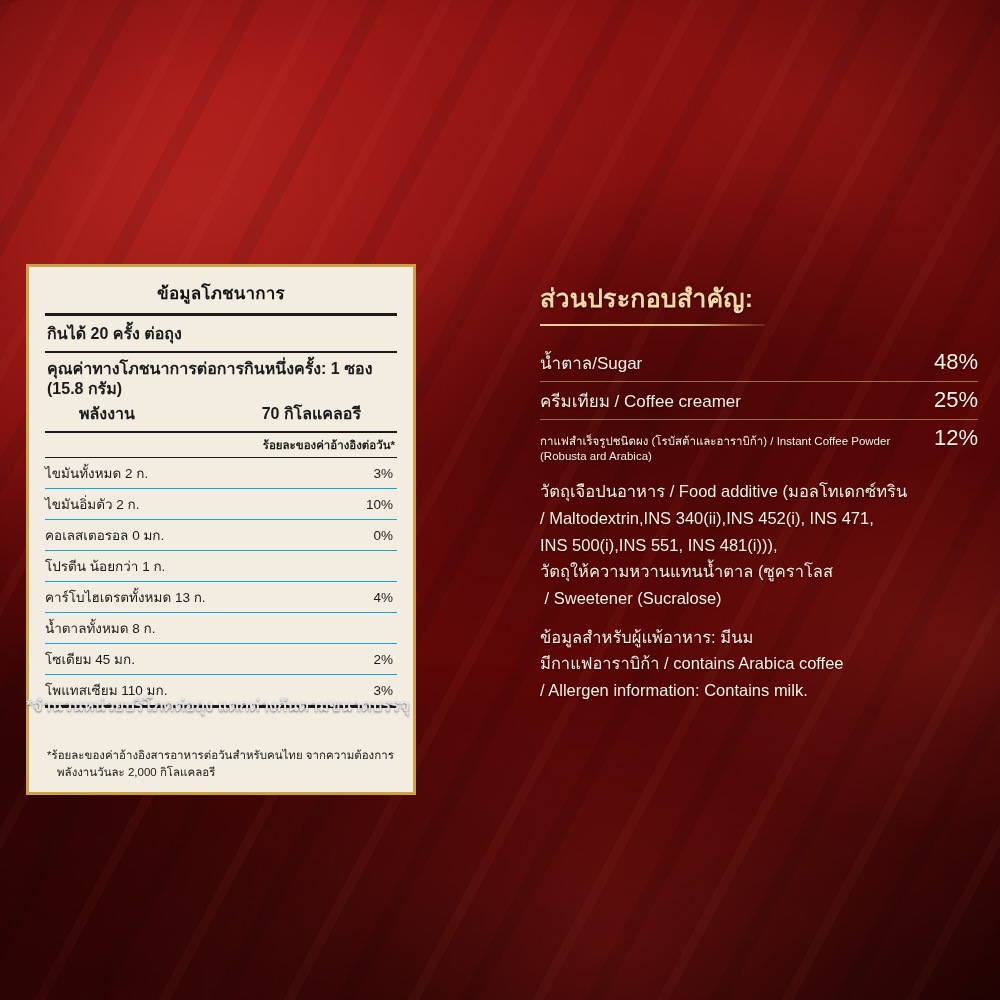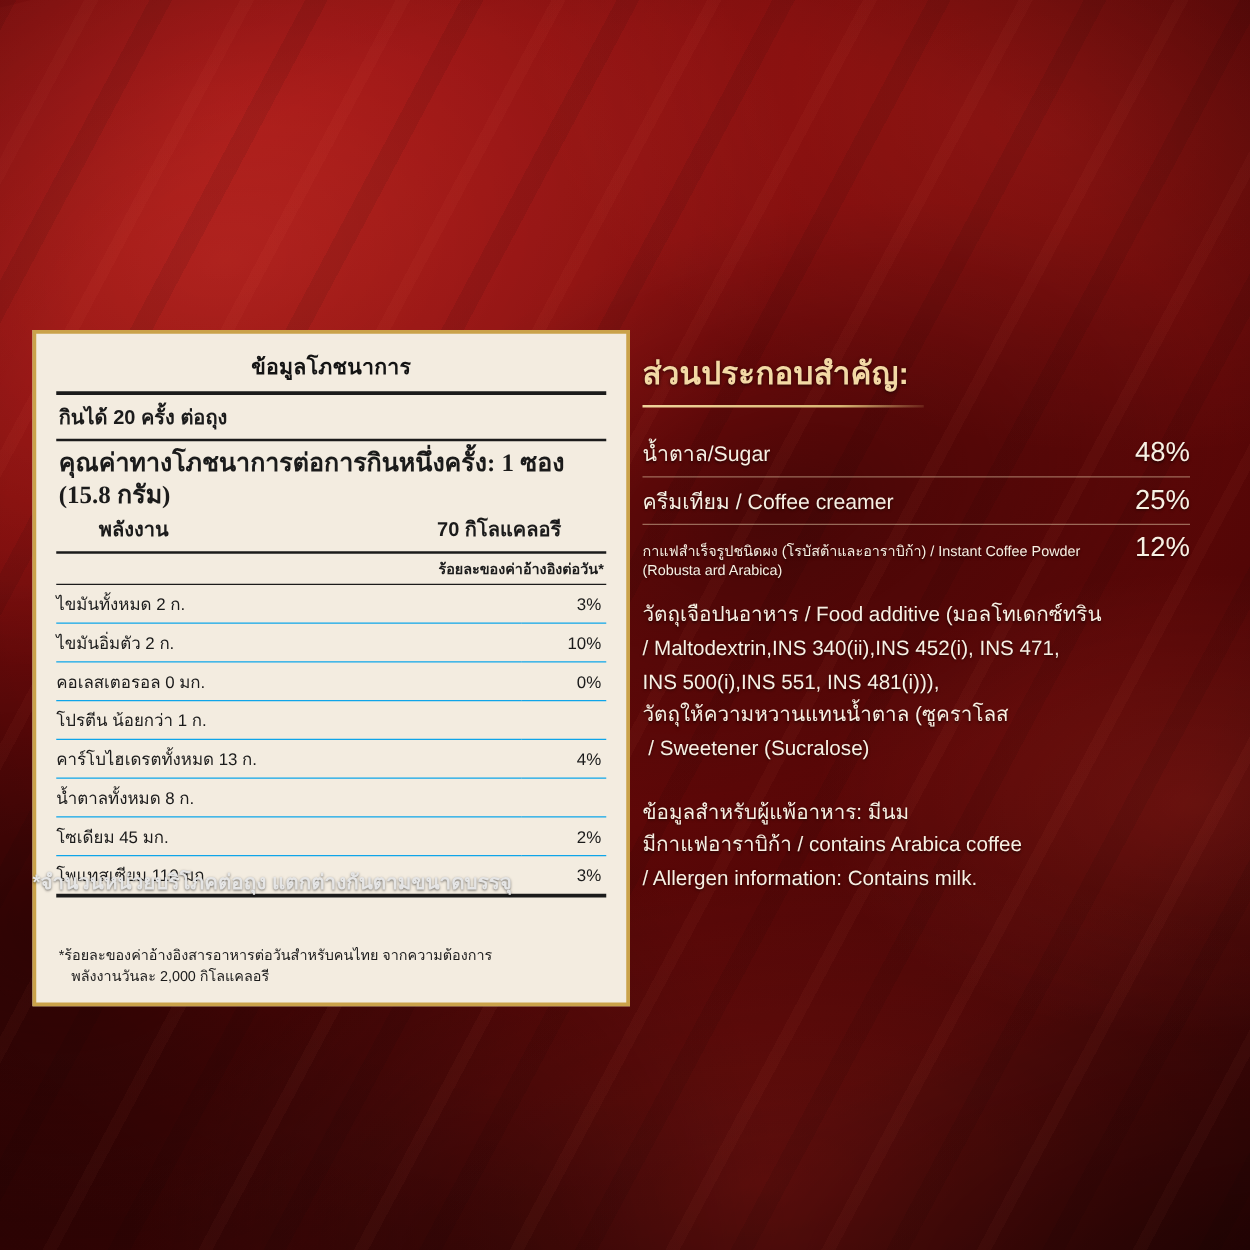--- a/index.html
+++ b/index.html
@@ -36,38 +36,38 @@
       rgba(0,0,0,0) 62px, rgba(0,0,0,0) 110px);
     opacity:.8;
   }
   .vig{position:absolute;inset:0;background:radial-gradient(110% 95% at 50% 45%, rgba(0,0,0,0) 45%, rgba(0,0,0,.45) 100%);}
 
   
   .page{position:absolute;inset:0;z-index:2;}
 
   
   .nfp{
-    position:absolute;left:26px;top:264px;width:478px;
+    position:absolute;left:26px;top:264px;width:390px;
     background:#f3ece0;
     border:3px solid #caa24a;
     box-sizing:border-box;
     padding:6px 0 0 0;
     color:#1b1b1b;
   }
   .nfp-inner{padding:0 16px 10px 16px;}
   .nfp-title{
     text-align:center;font-size:17px;font-weight:700;color:#141414;
     padding:6px 0 7px 0;letter-spacing:.2px;
   }
   .rule-thick{height:3px;background:#1b1b1b;margin:0;}
   .rule-med{height:2px;background:#1b1b1b;margin:0;}
   .rule-thin{height:1px;background:#1b1b1b;margin:0;}
 
   .servings{font-size:16px;font-weight:700;padding:5px 0 5px 2px;}
-  .per-serving{font-size:20px;font-weight:700;padding:6px 0 1px 2px;line-height:1.25;font-family:Liberation Serif, serif;}
+  .per-serving{font-size:16px;font-weight:700;padding:6px 0 1px 2px;line-height:1.25;}
   .energy-row{display:flex;justify-content:space-between;align-items:baseline;font-size:16px;font-weight:700;padding:1px 0 5px 2px;margin-left:32px;}
   .energy-val{font-weight:700;padding-right:36px;}
 
   .dv-head{text-align:right;font-size:11.5px;font-weight:700;padding:3px 2px 3px 0;}
 
   table.nutr{width:100%;border-collapse:collapse;font-size:13.5px;}
   table.nutr td{padding:4px 0 4px 0;vertical-align:baseline;}
   table.nutr td.val{text-align:right;width:64px;font-weight:400;padding-right:4px;}
   td.lv0{padding-left:2px;}
   td.lv1{padding-left:18px;}
@@ -78,21 +78,21 @@
   }
   .footnote .ln2{padding-left:10px;}
 
   .below-note{
     position:absolute;left:26px;top:692px;width:520px;
     color:#e5e5e5;font-size:16.5px;font-weight:700;
     text-shadow:0 1px 2px rgba(0,0,0,.55);
   }
 
   
-  .right{position:absolute;left:514px;top:278px;width:438px;color:#f7f0e3;}
+  .right{position:absolute;left:540px;top:278px;width:438px;color:#f7f0e3;}
   .ing-title{
     font-size:25px;font-weight:700;color:#f3d9a5;
     letter-spacing:.2px;
     text-shadow:0 1px 3px rgba(0,0,0,.6);
   }
   .ing-underline{
     height:2px;width:225px;margin-top:6px;
     background:linear-gradient(90deg,#f0d49c 0%, #d9b774 70%, rgba(217,183,116,.15) 100%);
   }
   .ing-list{margin-top:18px;}
@@ -104,21 +104,21 @@
   .ing-row:last-child{border-bottom:none;}
   .ing-name{font-size:17px;line-height:1.3;padding-right:10px;text-shadow:0 1px 2px rgba(0,0,0,.5);}
   .ing-name.small{font-size:11.5px;}
   .ing-pct{font-size:22px;white-space:nowrap;text-shadow:0 1px 2px rgba(0,0,0,.5);}
 
   .para{
     margin-top:8px;font-size:16.5px;line-height:1.62;
     text-shadow:0 1px 2px rgba(0,0,0,.5);
   }
   .para div{white-space:pre;}
-  .para2{margin-top:24px;}
+  .para2{margin-top:12px;}
 </style>
 </head>
 <body>
 
 <div id="bg">
   <div class="bgbase"></div>
   <div class="sheen s1"></div>
   <div class="sheen s2"></div>
   <div class="sheen s3"></div>
   <div class="sheen s4"></div>

